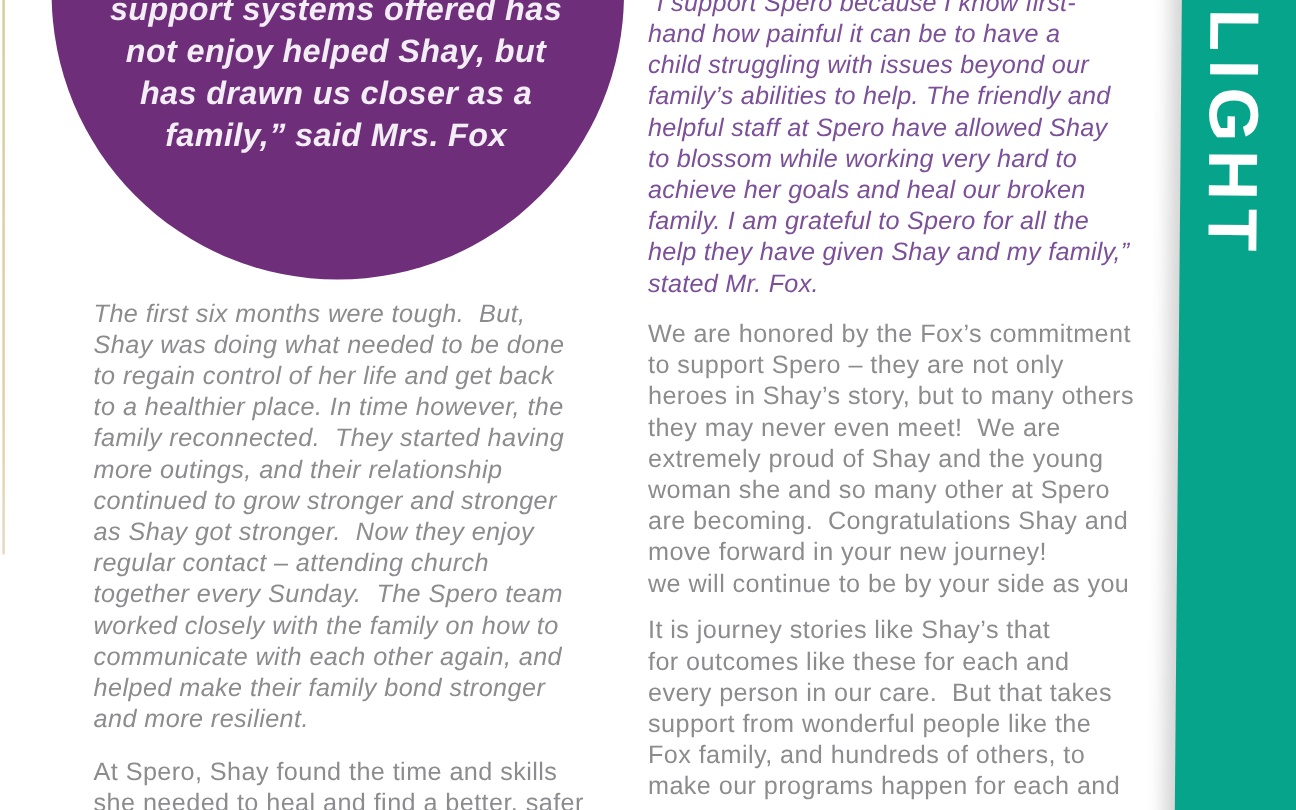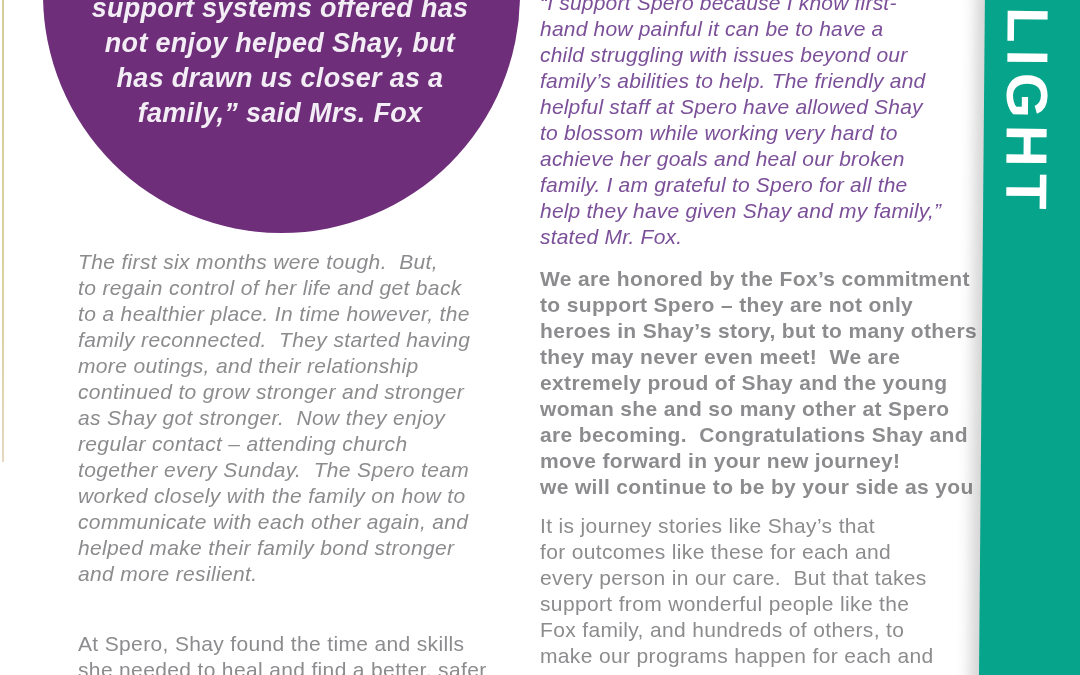--- a/index.html
+++ b/index.html
@@ -51,21 +51,21 @@
 
   .left-p1 { left: 78px; top: 249px; width: 450px; font-style: italic; }
   .left-p2 { left: 78px; top: 631px; width: 460px; }
 
   .right-quote {
     left: 540px; top: -10px; width: 440px;
     color: #7b5099;
     font-style: italic;
     letter-spacing: 0.2px;
   }
-  .right-p2 { left: 540px; top: 266px; width: 440px; font-weight: bold; }
+  .right-p2 { left: 540px; top: 266px; width: 440px; }
   .right-p3 { left: 540px; top: 513px; width: 440px; }
 
   
   .spotlight-band {
     position: absolute;
     left: 985px; top: -12px;
     width: 110px; height: 705px;
     background: #06a58b;
     transform: rotate(0.5deg);
     transform-origin: top left;
@@ -97,20 +97,21 @@
 
   <div class="quote-circle-text">
       <div class="tl">support systems offered has</div>
       <div class="tl">not enjoy helped Shay, but</div>
       <div class="tl">has drawn us closer as a</div>
       <div class="tl">family,” said Mrs. Fox</div>
     </div>
 
   <div class="textblock left-p1">
       <div class="tl">The first six months were tough.  But,</div>
+      <div class="tl">Shay was doing what needed to be done</div>
       <div class="tl">to regain control of her life and get back</div>
       <div class="tl">to a healthier place. In time however, the</div>
       <div class="tl">family reconnected.  They started having</div>
       <div class="tl">more outings, and their relationship</div>
       <div class="tl">continued to grow stronger and stronger</div>
       <div class="tl">as Shay got stronger.  Now they enjoy</div>
       <div class="tl">regular contact – attending church</div>
       <div class="tl">together every Sunday.  The Spero team</div>
       <div class="tl">worked closely with the family on how to</div>
       <div class="tl">communicate with each other again, and</div>

